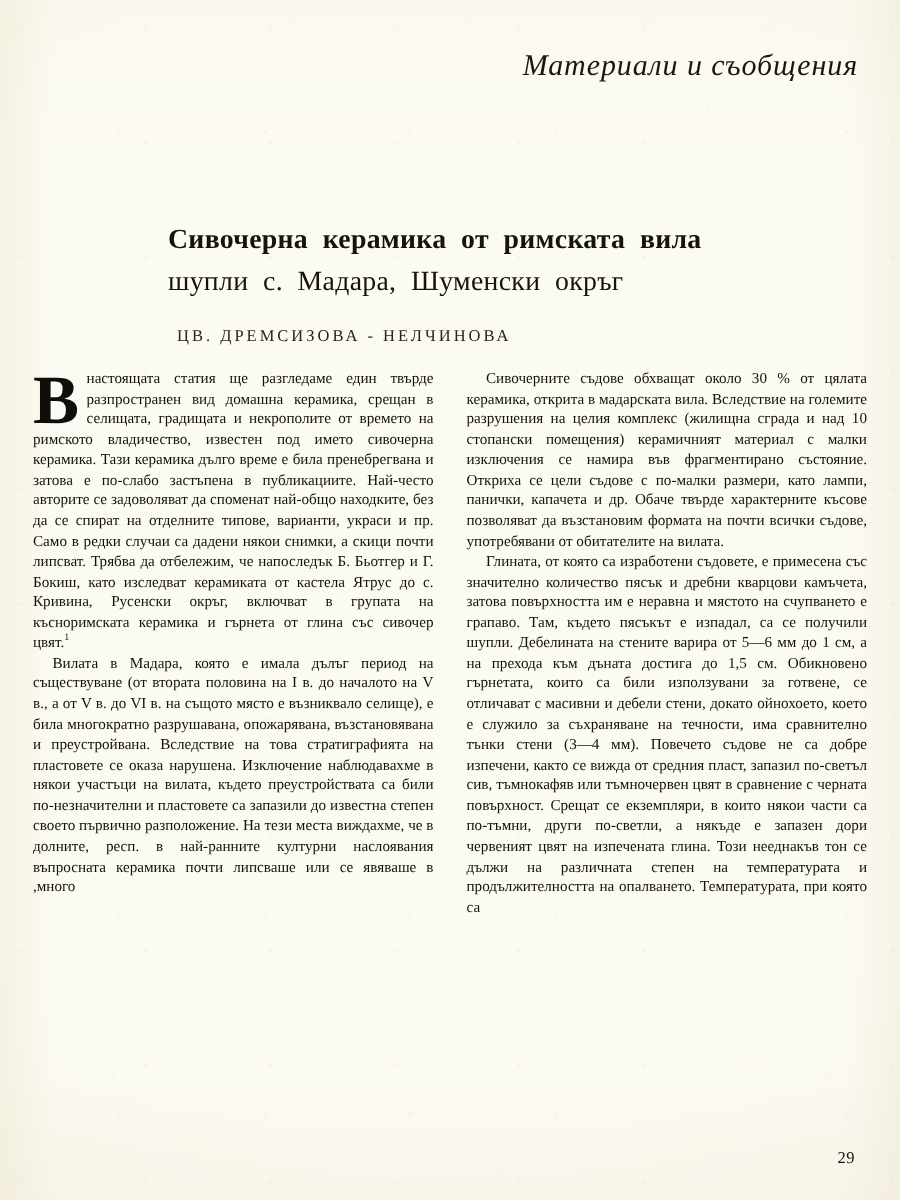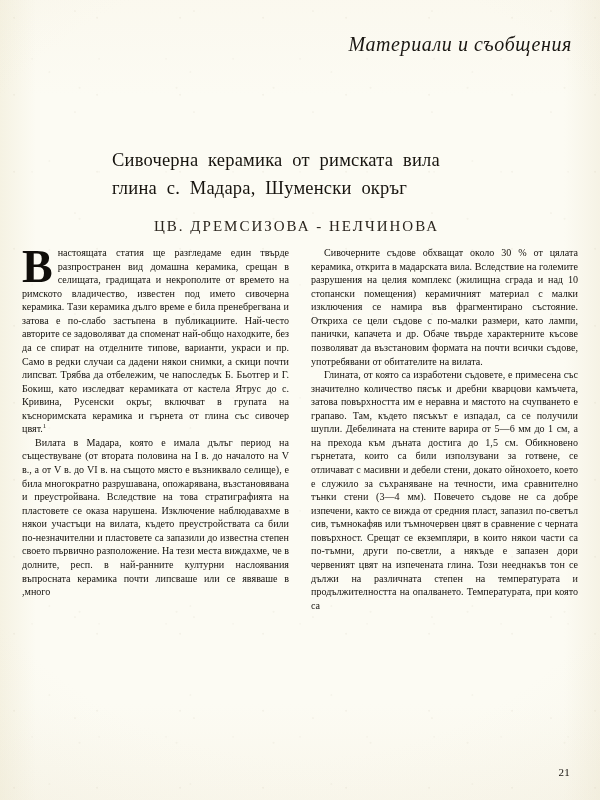--- a/index.html
+++ b/index.html
@@ -73,32 +73,31 @@
     line-height: 1.52;
     color: #17140f;
     letter-spacing: 0.2px;
     margin: 0;
     font-weight: 400;
   }
   .title-line {
     display: block;
     white-space: nowrap;
   }
-  .title-line.l1 { word-spacing: 5px; }
+  .title-line.l1 { word-spacing: 5px; font-weight: bold; }
   .title-line.l2 { word-spacing: 5px; }
 
   .byline {
     position: absolute;
     top: 218px;
     left: 118px;
-    font-size: 15px;
+    font-size: 11px;
     letter-spacing: 2.0px;
     color: #2a241d;
     white-space: nowrap;
-    margin-left: 36px;
   }
 
   
   .columns {
     position: absolute;
     top: 246px;
     left: 22px;
     right: 22px;
     height: 540px;
     display: flex;
@@ -154,36 +153,36 @@
 
 <div class="paper"></div>
 
 <div class="page">
 
   <div class="running-head">Материали и съобщения</div>
 
   <div class="title-block">
     <h1 class="article-title">
       <span class="title-line l1">Сивочерна  керамика  от   римската  вила</span>
-      <span class="title-line l2">глина  с. Мадара,  Шуменски  окръг</span>
+      <span class="title-line l2">шупли  с. Мадара,  Шуменски  окръг</span>
     </h1>
   </div>
 
   <div class="byline">ЦВ.  ДРЕМСИЗОВА - НЕЛЧИНОВА</div>
 
   <div class="columns">
 
     <div class="col">
       <p class="lead"><span class="dropcap">В</span><span>настоящата статия ще разгледаме един твърде разпространен вид домашна керамика, срещан в селищата, градищата и некрополите от времето на римското владичество, известен под името сивочерна керамика. Тази керамика дълго време е била пренебрегвана и затова е по-слабо застъпена в публикациите. Най-често авторите се задоволяват да споменат най-общо находките, без да се спират на отделните типове, варианти, украси и пр. Само в редки случаи са дадени някои снимки, а скици почти липсват. Трябва да отбележим, че напоследък Б. Бьотгер и Г. Бокиш, като изследват керамиката от кастела Ятрус до с. Кривина, Русенски окръг, включват в групата на късноримската керамика и гърнета от глина със сивочер цвят.</span><sup class="fn">1</sup></p>
       <p><span>Вилата в Мадара, която е имала дълъг период на съществуване (от втората половина на I в. до началото на V в., а от V в. до VI в. на същото място е възниквало селище), е била многократно разрушавана, опожарявана, възстановявана и преустройвана. Вследствие на това стратиграфията на пластовете се оказа нарушена. Изключение наблюдавахме в някои участъци на вилата, където преустройствата са били по-незначителни и пластовете са запазили до известна степен своето първично разположение. На тези места виждахме, че в долните, респ. в най-ранните културни наслоявания въпросната керамика почти липсваше или се явяваше в ,много</span></p>
     </div>
 
     <div class="col">
       <p>Сивочерните съдове обхващат около 30 % от цялата керамика, открита в мадарската вила. Вследствие на големите разрушения на целия комплекс (жилищна сграда и над 10 стопански помещения) керамичният материал с малки изключения се намира във фрагментирано състояние. Откриха се цели съдове с по-малки размери, като лампи, панички, капачета и др. Обаче твърде характерните късове позволяват да възстановим формата на почти всички съдове, употребявани от обитателите на вилата.</p>
       <p>Глината, от която са изработени съдовете, е примесена със значително количество пясък и дребни кварцови камъчета, затова повърхността им е неравна и мястото на счупването е грапаво. Там, където пясъкът е изпадал, са се получили шупли. Дебелината на стените варира от 5—6 мм до 1 см, а на прехода към дъната достига до 1,5 см. Обикновено гърнетата, които са били използувани за готвене, се отличават с масивни и дебели стени, докато ойнохоето, което е служило за съхраняване на течности, има сравнително тънки стени (3—4 мм). Повечето съдове не са добре изпечени, както се вижда от средния пласт, запазил по-светъл сив, тъмнокафяв или тъмночервен цвят в сравнение с черната повърхност. Срещат се екземпляри, в които някои части са по-тъмни, други по-светли, а някъде е запазен дори червеният цвят на изпечената глина. Този нееднакъв тон се дължи на различната степен на температурата и продължителността на опалването. Температурата, при която са</p>
     </div>
 
   </div>
 
-  <div class="folio">21</div>
+  <div class="folio">29</div>
 
   <div class="grain"></div>
 </div>
 
 </body></html>

